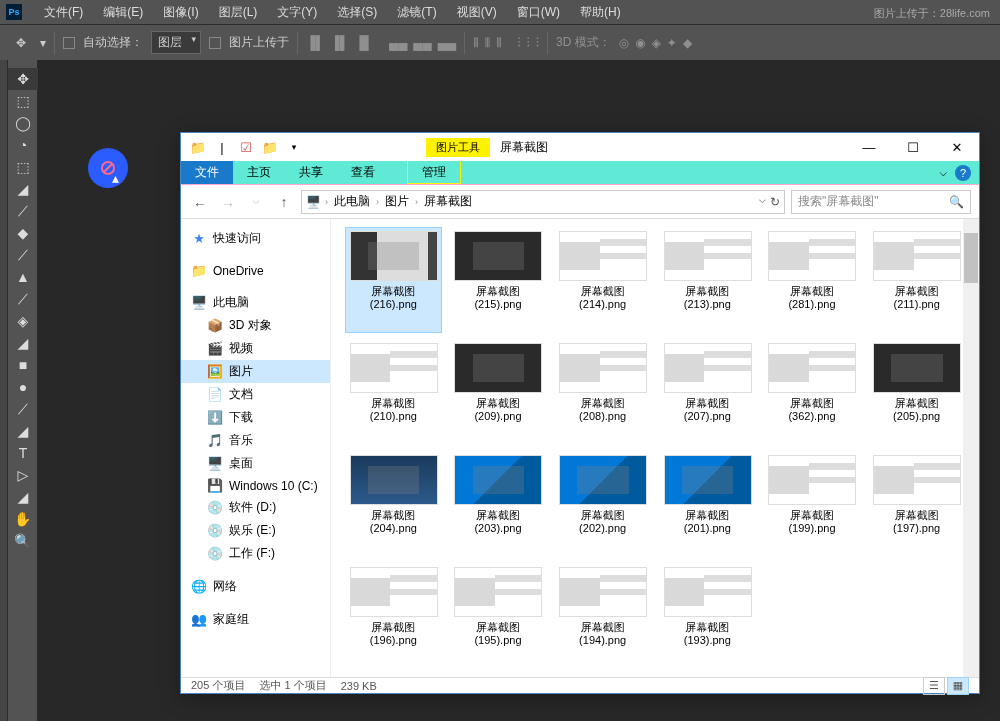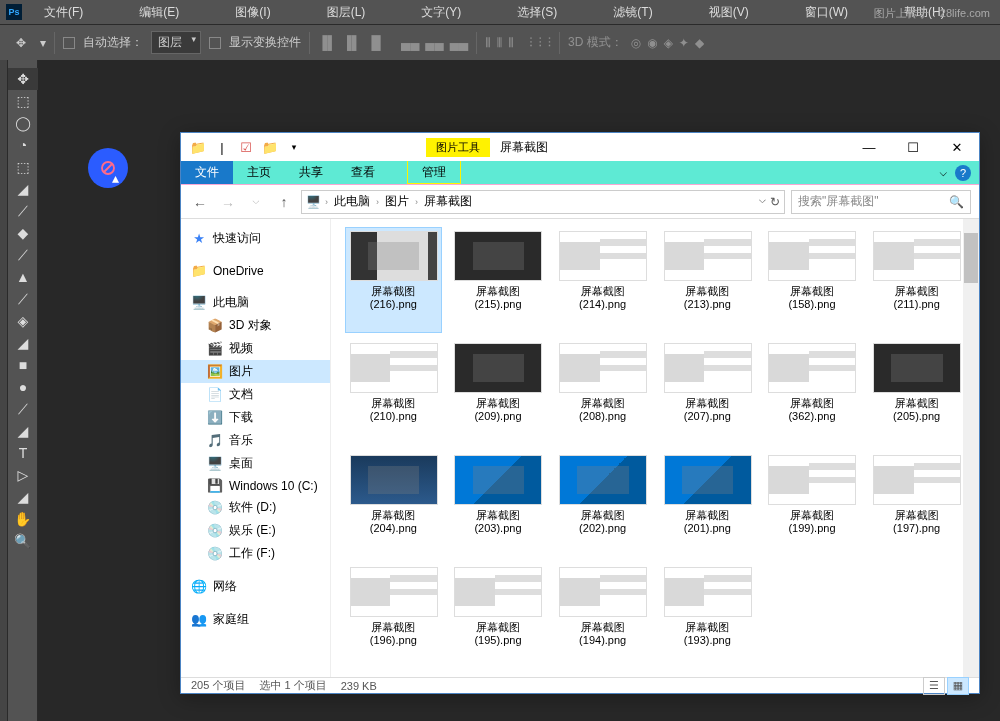--- a/index.html
+++ b/index.html
@@ -89,21 +89,21 @@
     .thumb-b::after { content: ''; display: block; width: 70%; height: 70%; margin: 10% auto; background: linear-gradient(#ddd 20%, transparent 20%, transparent 40%, #ddd 40%, #ddd 60%, transparent 60%); }
     .thumb-c { background: linear-gradient(135deg, #0078d7 50%, #005a9e 50%); }
     .thumb-d { background: #ff9ec4; }
     .thumb-e { background: linear-gradient(#1a3a5c, #2c5a8c); }
   </style>
 </head>
 <body>
 
 <div class="ps-menubar">
   <div class="ps-logo">Ps</div>
-  <div id="ps-menus" style="display: flex; gap: 36px;">
+  <div id="ps-menus" style="display: flex;">
       <div class="ps-menu-item">文件(F)</div>
       <div class="ps-menu-item">编辑(E)</div>
       <div class="ps-menu-item">图像(I)</div>
       <div class="ps-menu-item">图层(L)</div>
       <div class="ps-menu-item">文字(Y)</div>
       <div class="ps-menu-item">选择(S)</div>
       <div class="ps-menu-item">滤镜(T)</div>
       <div class="ps-menu-item">视图(V)</div>
       <div class="ps-menu-item">窗口(W)</div>
       <div class="ps-menu-item">帮助(H)</div>
@@ -111,21 +111,21 @@
 </div>
 
 <div class="ps-optionsbar">
   <span class="ps-opt-icon">✥</span>
   <span>▾</span>
   <span class="ps-divider"></span>
   <span class="ps-checkbox"></span>
   <span>自动选择：</span>
   <span class="ps-dropdown">图层</span>
   <span class="ps-checkbox"></span>
-  <span>显示变换控件</span>
+  <span>图片上传于</span>
   <span class="ps-divider"></span>
   <span class="ps-opt-disabled" style="display:flex;gap:6px;font-size:13px;">
     <span>▐▌</span><span>▐▌</span><span>▐▌</span>&nbsp;<span>▄▄</span><span>▄▄</span><span>▄▄</span>
   </span>
   <span class="ps-divider"></span>
   <span class="ps-opt-disabled" style="display:flex;gap:6px;font-size:13px;">
     <span>⫴</span><span>⫴</span><span>⫴</span>&nbsp;<span>⫶</span><span>⫶</span><span>⫶</span>
   </span>
   <span class="ps-divider"></span>
   <span class="ps-opt-disabled">3D 模式：</span>
@@ -328,21 +328,21 @@
           <div class="exp-item">
             <div class="exp-thumb thumb-b">
               <div class="exp-thumb-inner"></div>
             </div>
             <div class="exp-item-name">屏幕截图 (213).png</div>
           </div>
           <div class="exp-item">
             <div class="exp-thumb thumb-b">
               <div class="exp-thumb-inner"></div>
             </div>
-            <div class="exp-item-name">屏幕截图 (158).png</div>
+            <div class="exp-item-name">屏幕截图 (281).png</div>
           </div>
           <div class="exp-item">
             <div class="exp-thumb thumb-b">
               <div class="exp-thumb-inner"></div>
             </div>
             <div class="exp-item-name">屏幕截图 (211).png</div>
           </div>
           <div class="exp-item">
             <div class="exp-thumb thumb-b">
               <div class="exp-thumb-inner"></div>

